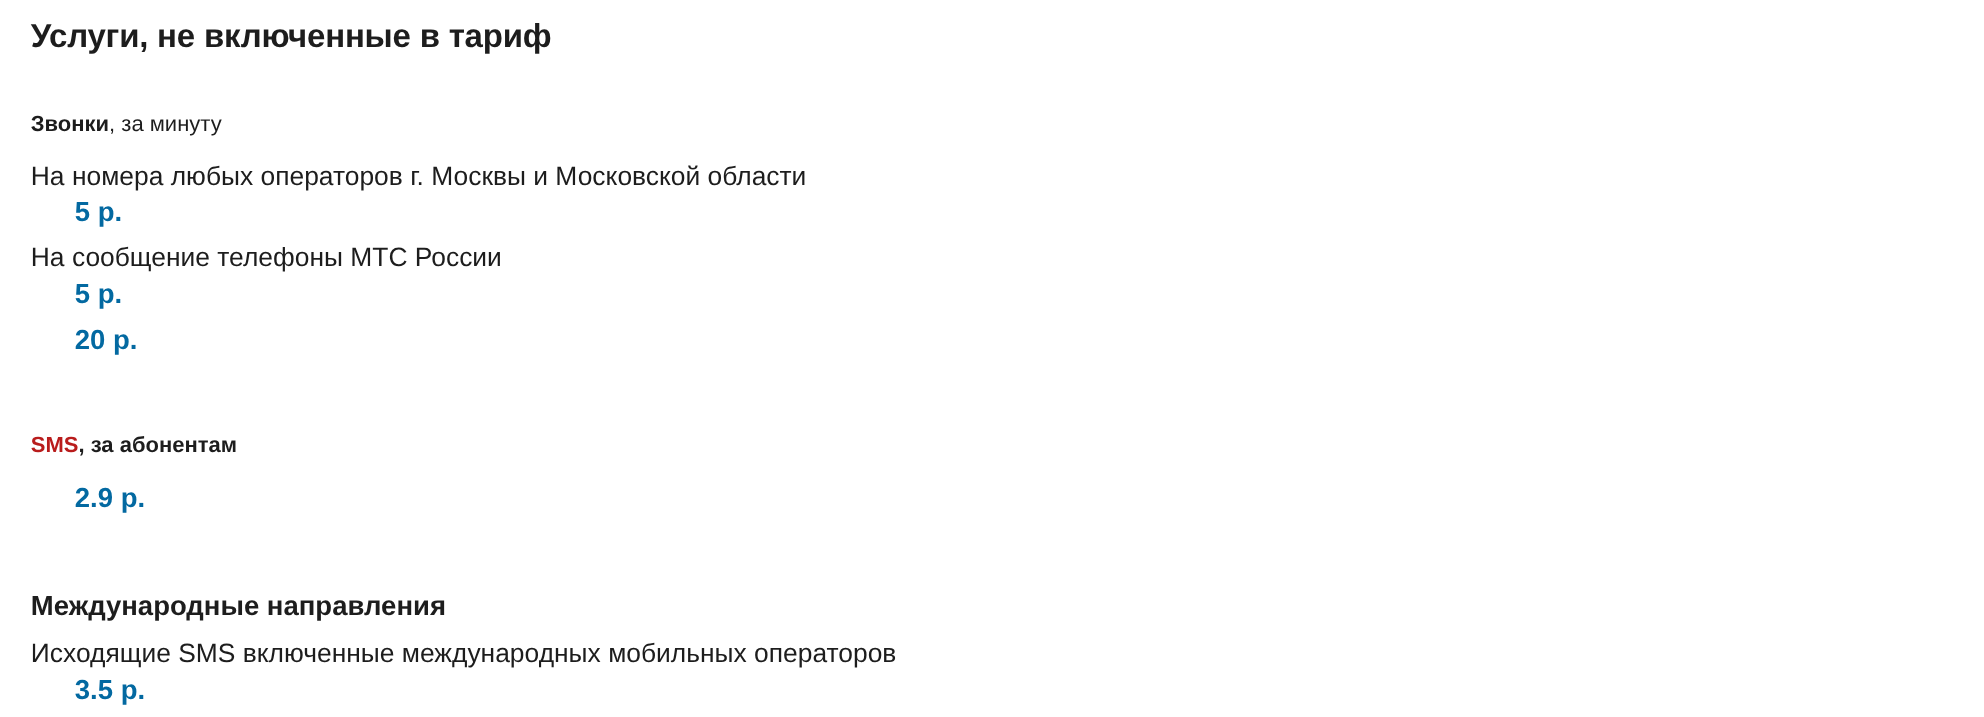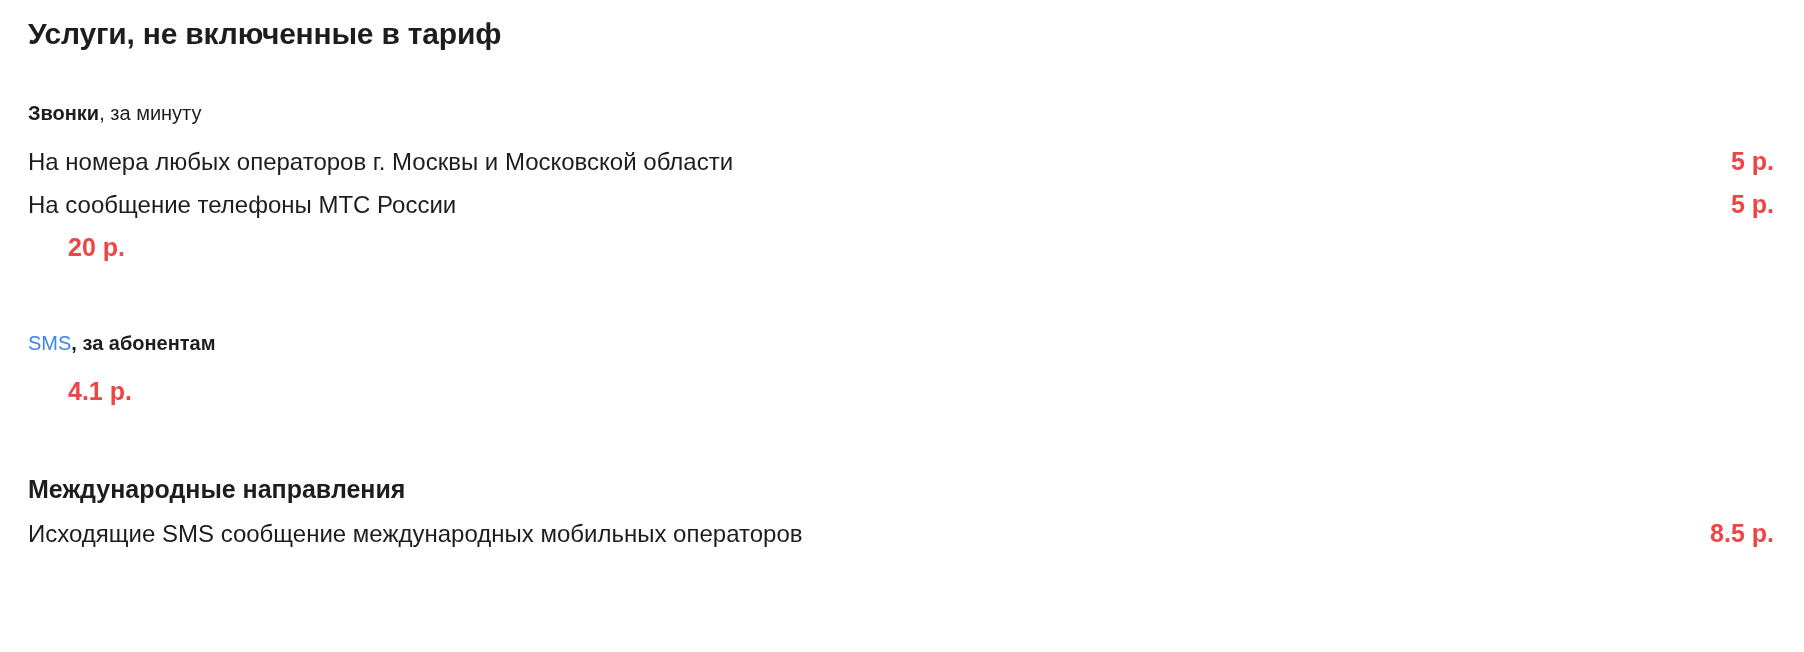--- a/index.html
+++ b/index.html
@@ -43,47 +43,48 @@
     font-weight: 400;
     margin: 0 0 10px 0;
   }
   .section-heading .strong {
     font-weight: 700;
   }
   .section-heading .light {
     font-weight: 400;
   }
   .heading-sms-word {
-    font-weight: 400;
-    color: #3b82f6;
+    font-weight: 700;
+    color: #b91c1c;
   }
   .section-heading-bold {
     font-size: 25px;
     line-height: 34px;
     font-weight: 700;
     margin: 0 0 6px 0;
   }
 
   .row {
     display: flex;
     align-items: baseline;
     justify-content: space-between;
     padding: 5px 0;
+    flex-direction: column;
   }
   .row-label {
     font-size: 24px;
     line-height: 32px;
     font-weight: 400;
     color: #1d1d1d;
   }
   .row-price {
     font-size: 25px;
     line-height: 32px;
     font-weight: 700;
-    color: #ef4444;
+    color: #0369a1;
     white-space: nowrap;
     text-align: right;
     flex: 0 0 auto;
     padding-left: 40px;
   }
   .row-note {
     font-size: 24px;
     line-height: 32px;
     font-weight: 400;
     padding: 4px 0 0 0;
@@ -109,26 +110,26 @@
     </div>
     <div class="row">
       <span class="row-price">20 р.</span>
     </div>
   </div>
 
   <div class="section section-gap-sms">
     <div class="section-heading"><span class="heading-sms-word">SMS</span><span class="strong">, за абонентам</span></div>
 
     <div class="row">
-      <span class="row-price">4.1 р.</span>
+      <span class="row-price">2.9 р.</span>
     </div>
   </div>
 
   <div class="section section-gap-intl">
     <div class="section-heading-bold">Международные направления</div>
 
     <div class="row">
-      <span class="row-label">Исходящие SMS сообщение международных мобильных операторов</span>
-      <span class="row-price">8.5 р.</span>
+      <span class="row-label">Исходящие SMS включенные международных мобильных операторов</span>
+      <span class="row-price">3.5 р.</span>
     </div>
   </div>
 
 </div>
 
 </body></html>

